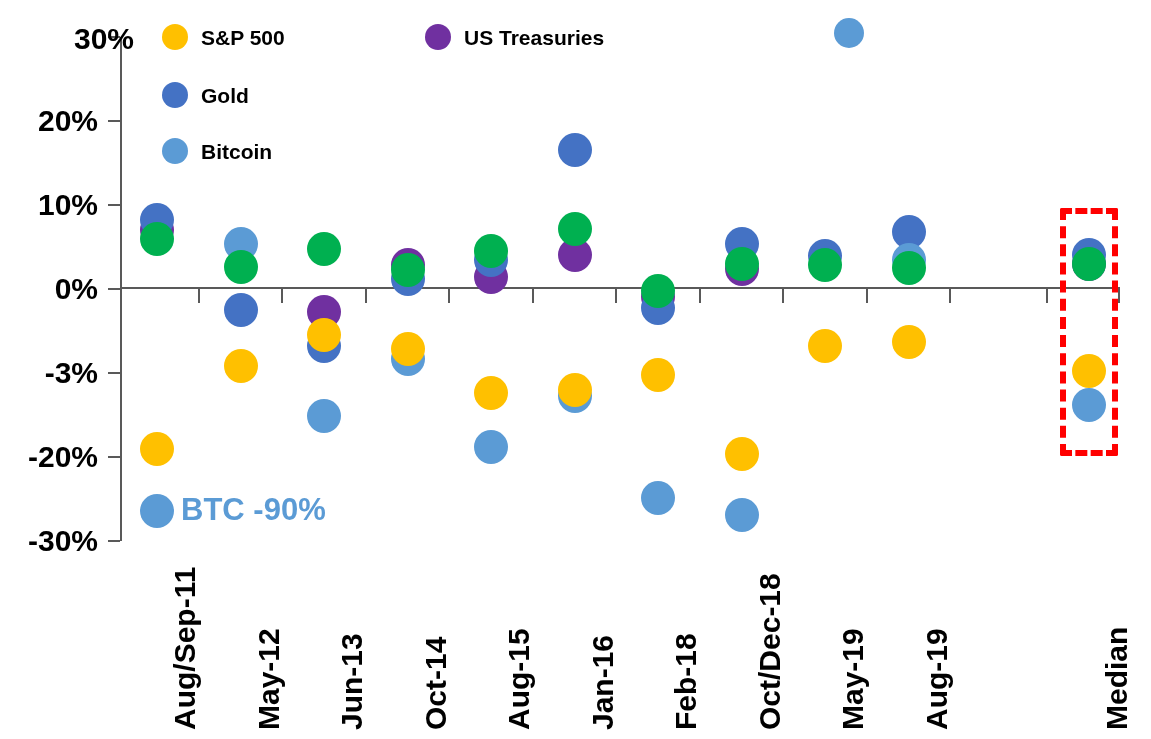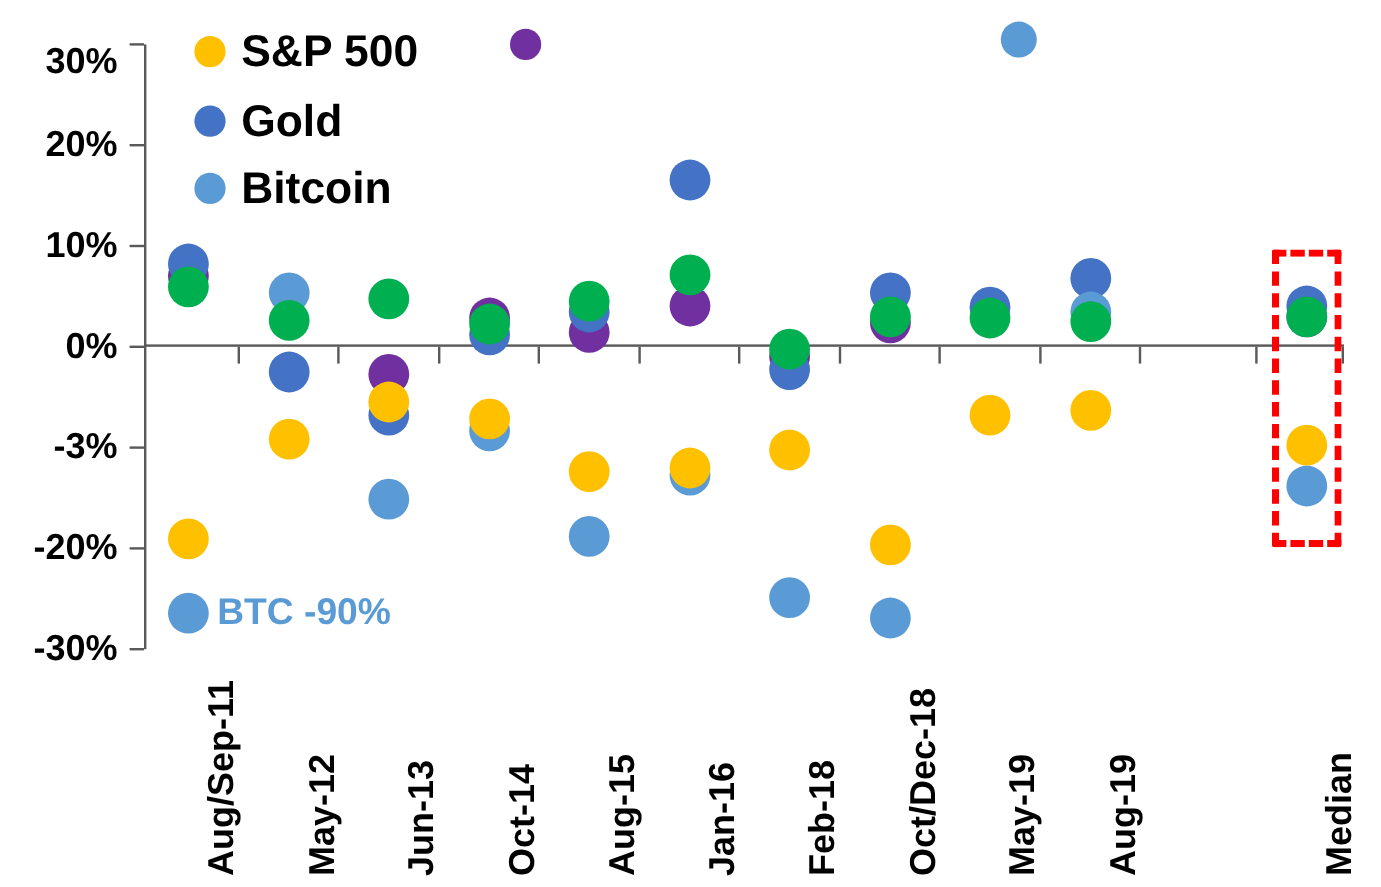--- a/index.html
+++ b/index.html
@@ -81,21 +81,21 @@
     align-items: center;
     white-space: nowrap;
   }
   .legend-swatch {
     border-radius: 50%;
     width: 26px;
     height: 26px;
     flex: 0 0 auto;
   }
   .legend-label {
-    font-size: 37px;
+    font-size: 21px;
     font-weight: bold;
     color: #000000;
     margin-left: 13px;
     line-height: 1;
   }
 
   
   .annotation {
     position: absolute;
     display: flex;
@@ -126,21 +126,21 @@
 </style>
 </head>
 <body>
 
 <div id="stage">
 
   <div class="y-axis-line" style="left:120px; top:37px; width:2px; height:504px;"></div>
 
   <div id="y-axis-group">
       <div class="y-tick-mark" style="left: 108px; top: 36px; width: 12px;"></div>
-      <div class="y-tick-label" style="width: 98px; left: 0px; top: 37px;">30%</div>
+      <div class="y-tick-label" style="width: 98px; left: 0px; top: 24px; padding-left: 36px;">30%</div>
       <div class="y-tick-mark" style="left: 108px; top: 120px; width: 12px;"></div>
       <div class="y-tick-label" style="width: 98px; left: 0px; top: 106px;">20%</div>
       <div class="y-tick-mark" style="left: 108px; top: 204px; width: 12px;"></div>
       <div class="y-tick-label" style="width: 98px; left: 0px; top: 190px;">10%</div>
       <div class="y-tick-mark" style="left: 108px; top: 288px; width: 12px;"></div>
       <div class="y-tick-label" style="width: 98px; left: 0px; top: 274px;">0%</div>
       <div class="y-tick-mark" style="left: 108px; top: 372px; width: 12px;"></div>
       <div class="y-tick-label" style="width: 98px; left: 0px; top: 358px;">-3%</div>
       <div class="y-tick-mark" style="left: 108px; top: 456px; width: 12px;"></div>
       <div class="y-tick-label" style="width: 98px; left: 0px; top: 442px;">-20%</div>
@@ -245,20 +245,21 @@
     <span class="legend-label">Gold</span>
   </div>
 
   <div class="legend-item" style="left:162px; top:138px;">
     <span class="legend-swatch" style="background:#5B9BD5;"></span>
     <span class="legend-label">Bitcoin</span>
   </div>
 
   <div class="legend-item" style="left:425px; top:24px;">
     <span class="legend-swatch" style="background:#7030A0;"></span>
+    <span class="legend-label">US Treasuries</span>
   </div>
 
 
   <div class="annotation" style="left:834px; top:18px;">
     <span class="annotation-dot" style="background:#5B9BD5;"></span>
   </div>
 
   <div class="annotation" style="left:133px; top:494px;">
     <span class="annotation-dot" style="background:#5B9BD5; visibility:hidden;"></span>
     <span class="annotation-text" style="color:#5B9BD5;">BTC -90%</span>

